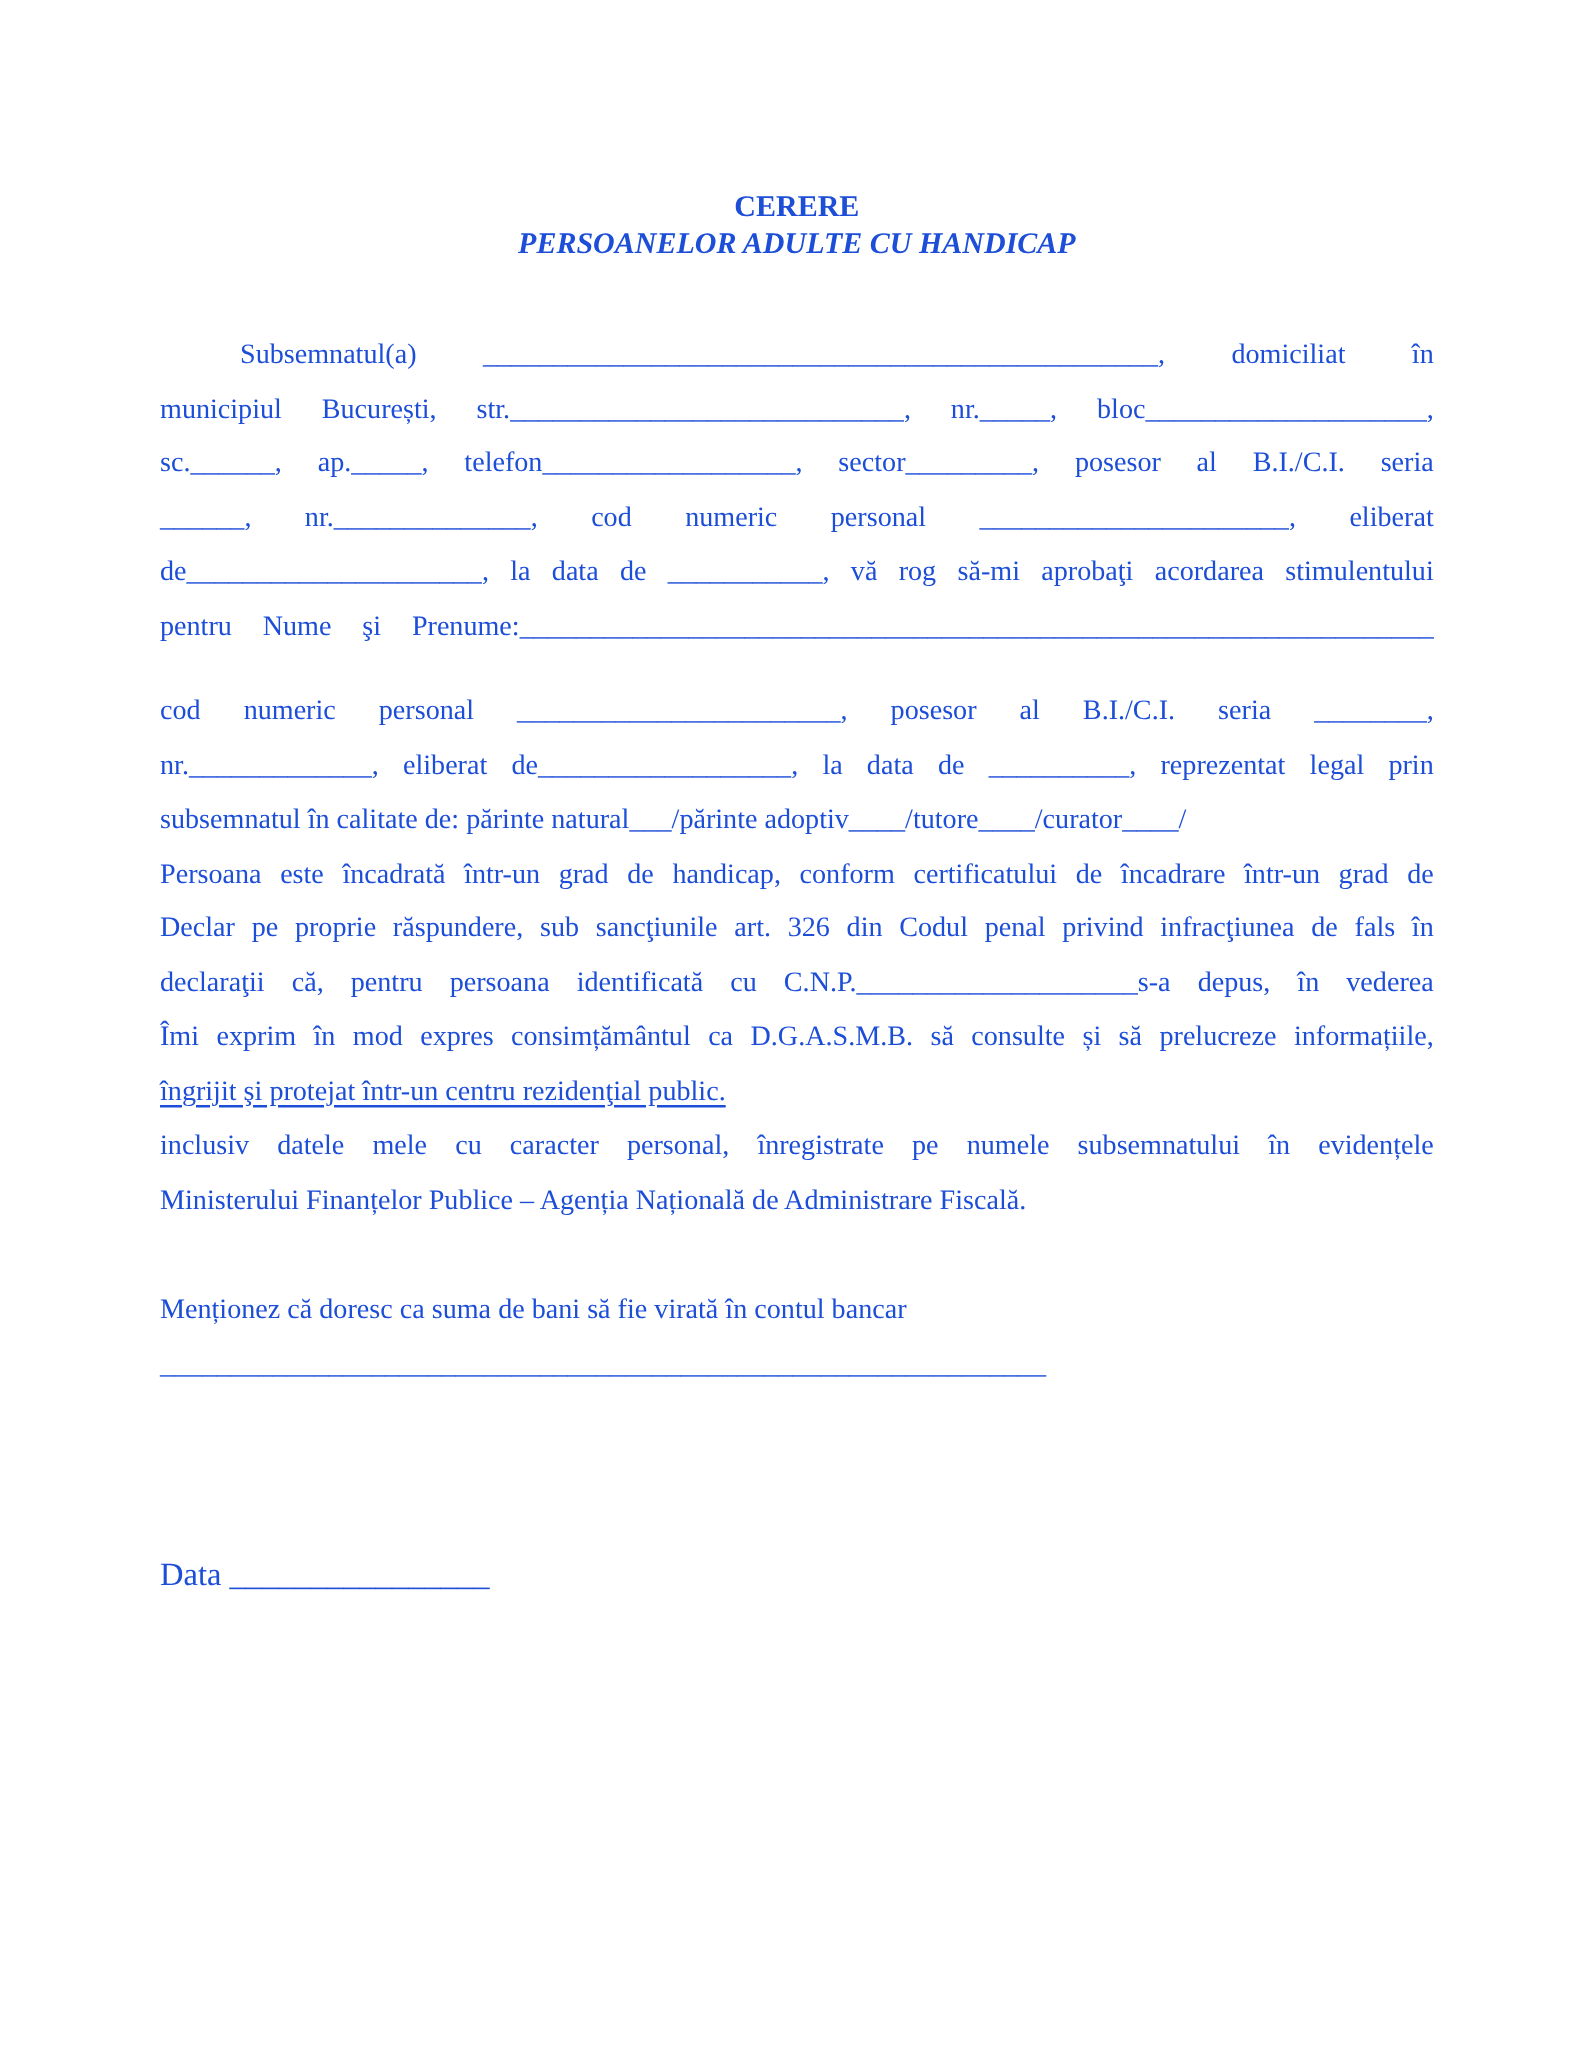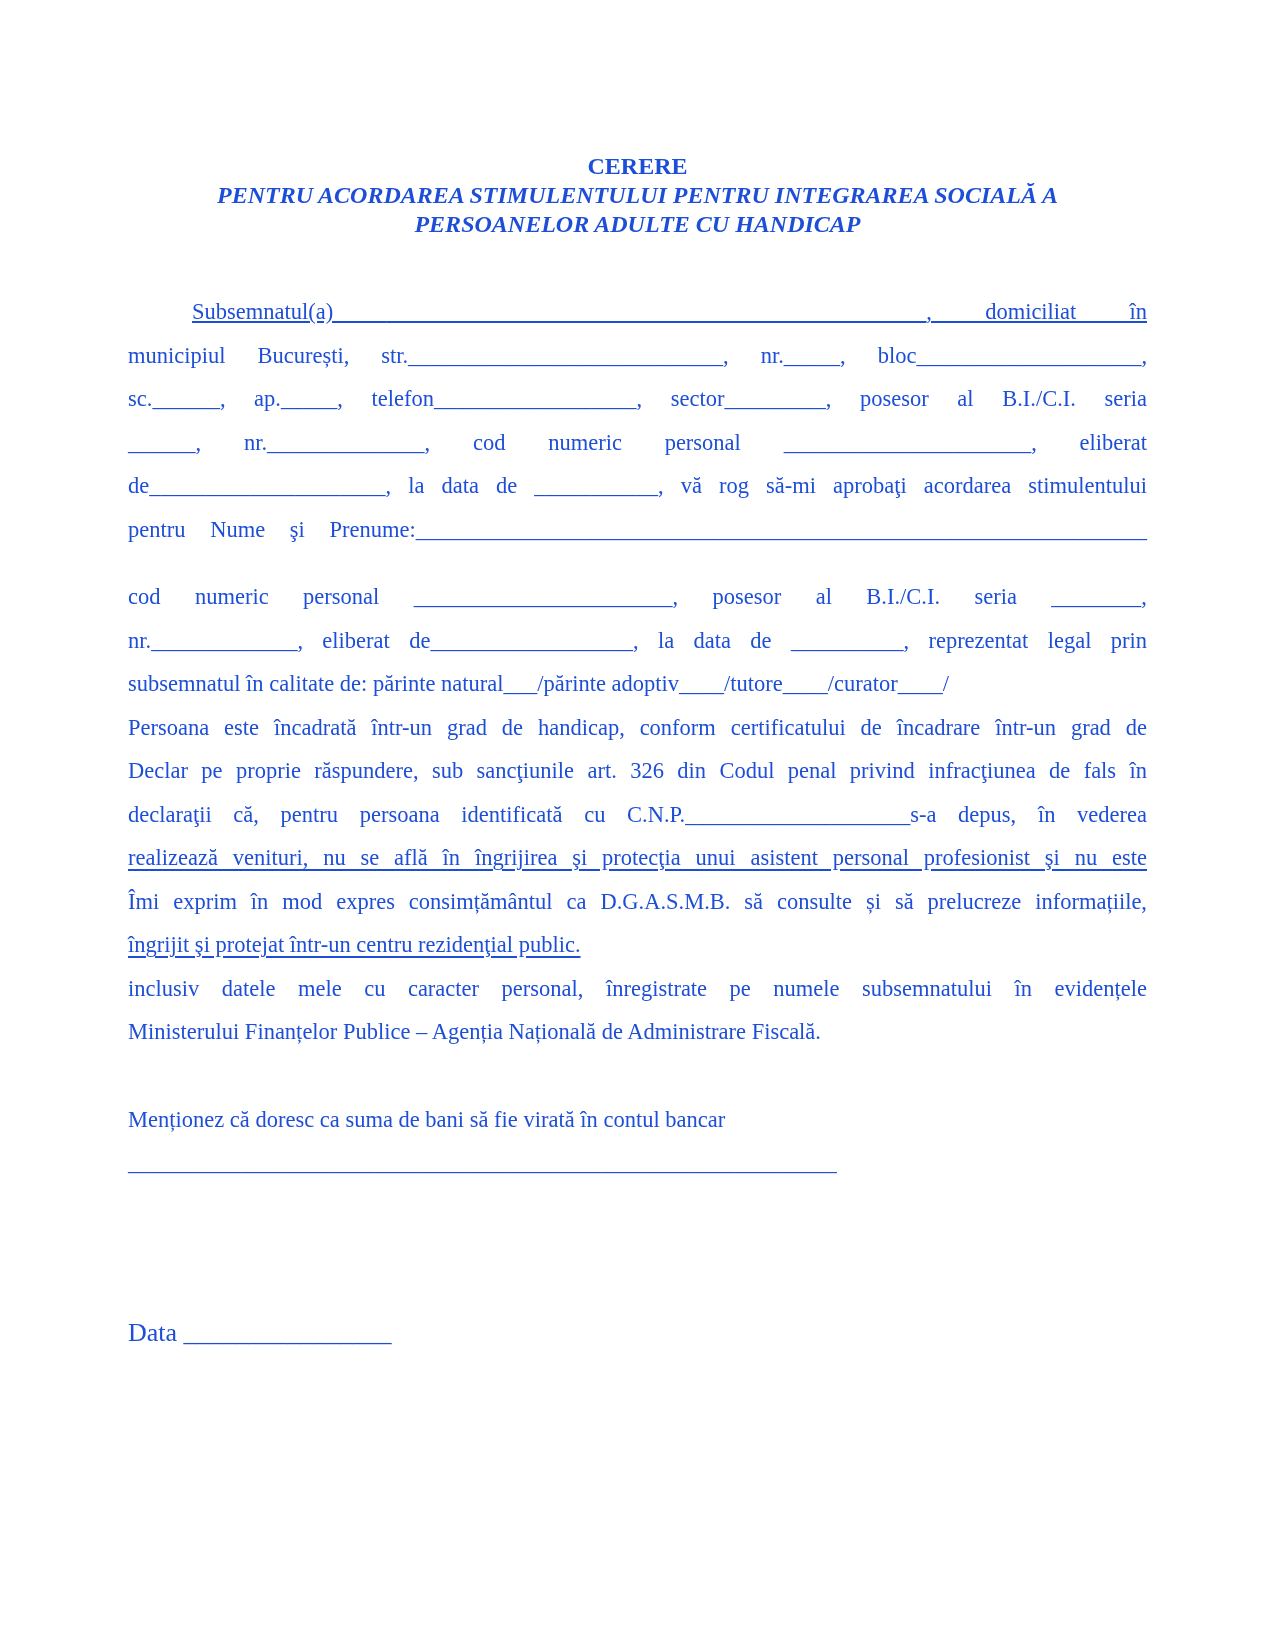--- a/index.html
+++ b/index.html
@@ -38,21 +38,20 @@
     line-height: 43.5px;
     text-align: left;
     min-height: 43.5px;
   }
   .line.justify {
     text-align: justify;
     text-align-last: justify;
   }
   .line.indent {
     text-indent: 64px;
-    text-decoration: underline;
   }
   .line.gap-para {
     margin-top: 24px;
   }
   .line.gap-lg {
     margin-top: 44px;
   }
   .line span.u {
     text-decoration: underline;
     text-underline-offset: 4px;
@@ -71,38 +70,36 @@
   }
 </style>
 </head>
 <body>
 
 <div class="page">
   <div class="content">
 
     <div class="title-block">
       <div>CERERE</div>
-      <div class="subtitle">PENTRU ACORDAREA STIMULENTULUI PENTRU INTEGRAREA SOCIALĂ A</div>
       <div class="subtitle">PERSOANELOR ADULTE CU HANDICAP</div>
     </div>
 
     <div class="doc-body" id="doc-body">
         <div class="line justify indent"><span>Subsemnatul(a) </span><span>________________________________________________</span><span>, domiciliat în</span></div>
         <div class="line justify"><span>municipiul București, str.</span><span>____________________________</span><span>, nr.</span><span>_____</span><span>, bloc</span><span>____________________</span><span>,</span></div>
         <div class="line justify"><span>sc.</span><span>______</span><span>, ap.</span><span>_____</span><span>, telefon</span><span>__________________</span><span>, sector</span><span>_________</span><span>, posesor al B.I./C.I. seria</span></div>
         <div class="line justify"><span>______</span><span>, nr.</span><span>______________</span><span>, cod numeric personal </span><span>______________________</span><span>, eliberat</span></div>
         <div class="line justify"><span>de</span><span>_____________________</span><span>, la data de </span><span>___________</span><span>, vă rog să-mi aprobaţi acordarea stimulentului</span></div>
         <div class="line justify"><span>pentru Nume şi Prenume:</span><span>_________________________________________________________________</span></div>
         <div class="line justify gap-para"><span>cod numeric personal </span><span>_______________________</span><span>, posesor al B.I./C.I. seria </span><span>________</span><span>,</span></div>
         <div class="line justify"><span>nr.</span><span>_____________</span><span>, eliberat de</span><span>__________________</span><span>, la data de </span><span>__________</span><span>, reprezentat legal prin</span></div>
         <div class="line"><span>subsemnatul în calitate de: părinte natural</span><span>___</span><span>/părinte adoptiv</span><span>____</span><span>/tutore</span><span>____</span><span>/curator</span><span>____</span><span>/</span></div>
         <div class="line justify"><span>Persoana este încadrată într-un grad de handicap, conform certificatului de încadrare într-un grad de</span></div>
         <div class="line justify"><span>Declar pe proprie răspundere, sub sancţiunile art. 326 din Codul penal privind infracţiunea de fals în</span></div>
         <div class="line justify"><span>declaraţii că, pentru persoana identificată cu C.N.P.</span><span>____________________</span><span>s-a depus, în vederea</span></div>
-        <div class="line justify"><span class="u">realizează venituri, nu se află în îngrijirea şi protecţia unui asistent personal profesionist şi nu este</span></div>
         <div class="line justify"><span>Îmi exprim în mod expres consimțământul ca D.G.A.S.M.B. să consulte și să prelucreze informațiile,</span></div>
         <div class="line"><span class="u">îngrijit şi protejat într-un centru rezidenţial public.</span></div>
         <div class="line justify"><span>inclusiv datele mele cu caracter personal, înregistrate pe numele subsemnatului în evidențele</span></div>
         <div class="line"><span>Ministerului Finanțelor Publice – Agenția Națională de Administrare Fiscală.</span></div>
         <div class="line gap-lg"><span>Menționez că doresc ca suma de bani să fie virată în contul bancar</span></div>
         <div class="line"><span>_______________________________________________________________</span></div>
       </div>
 
     <div class="footer-row">
       <div><span>Data </span><span>________________</span></div>

